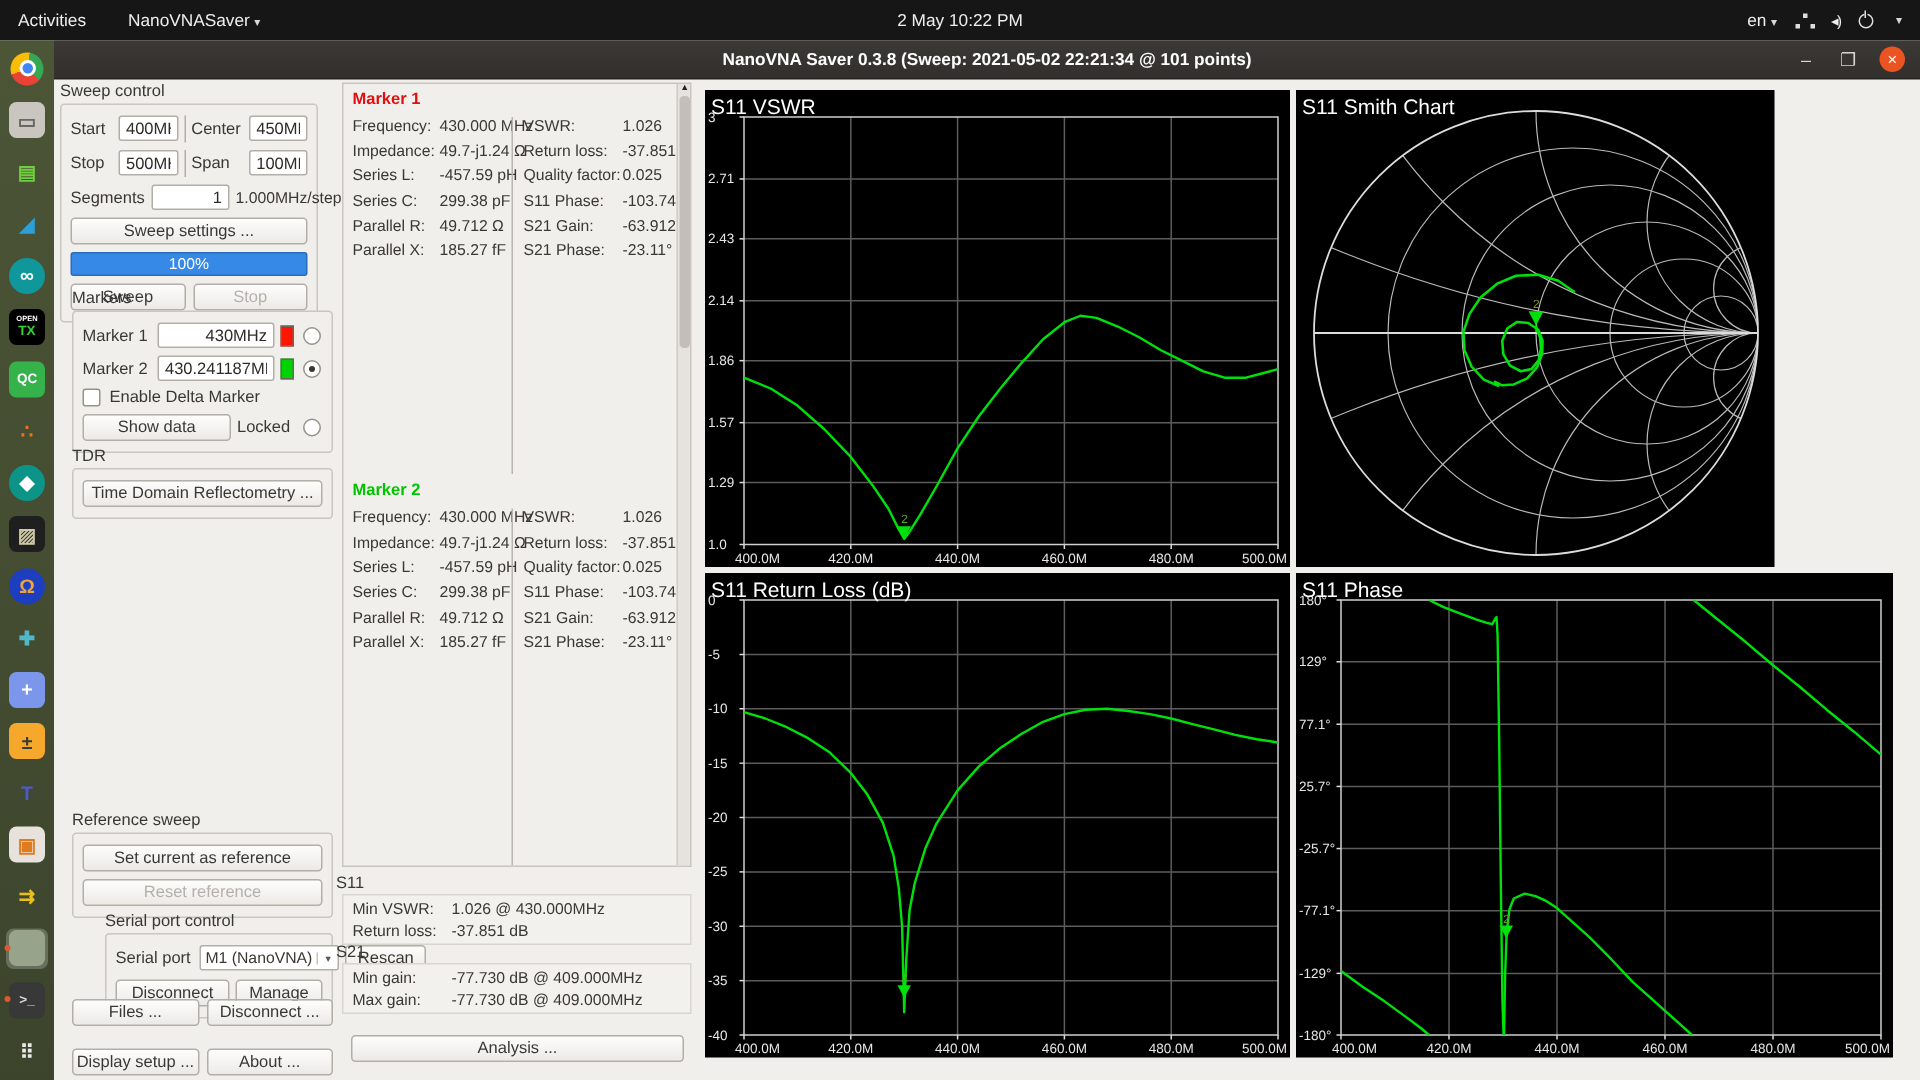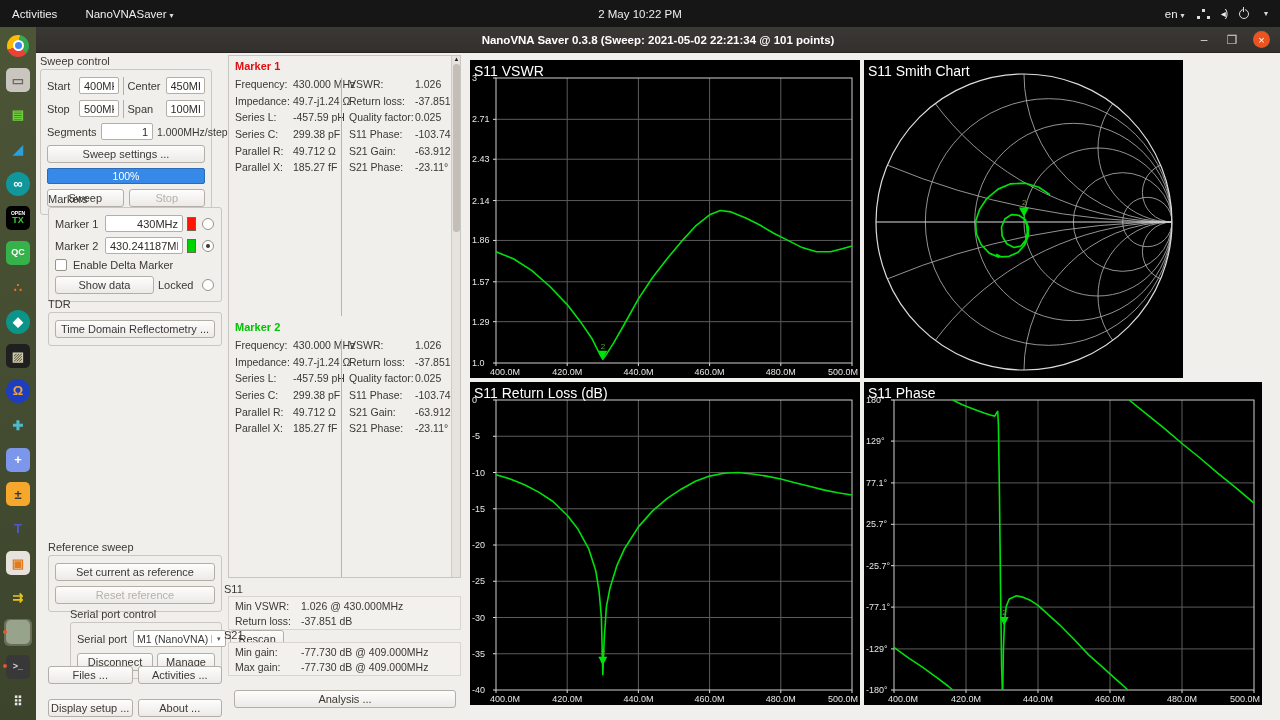--- a/index.html
+++ b/index.html
@@ -293,21 +293,21 @@
       <div class="ser-row2">
         <div class="btn">Disconnect</div>
         <div class="btn">Manage</div>
       </div>
     </div>
   </div>
 
   <div class="section" style="left:48px;top:666px;width:174px;">
     <div class="two-col" style="margin-bottom:15px;">
       <div class="btn">Files ...</div>
-      <div class="btn">Activities ...</div>
+      <div class="btn">Disconnect ...</div>
     </div>
     <div class="two-col">
       <div class="btn">Display setup ...</div>
       <div class="btn">About ...</div>
     </div>
   </div>
 
   <div id="marker-scroll">
     <div id="marker-panels">
         <div class="marker-panel">

